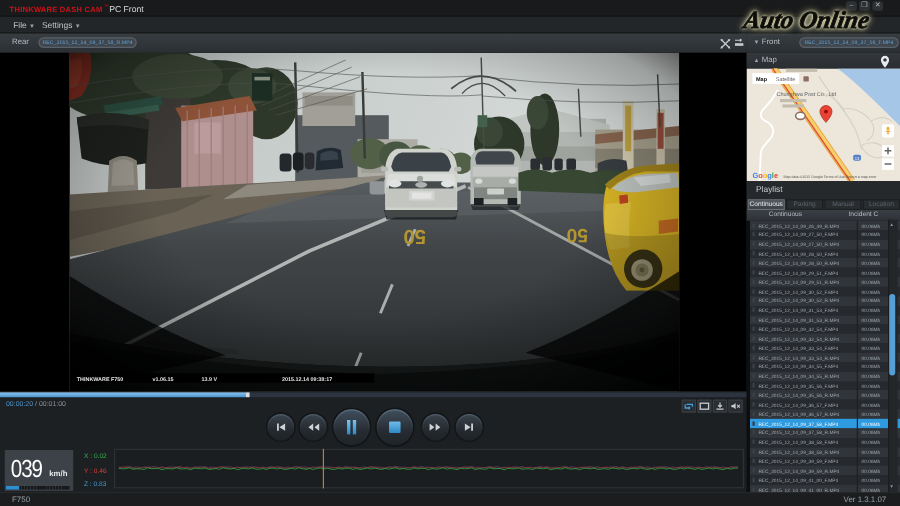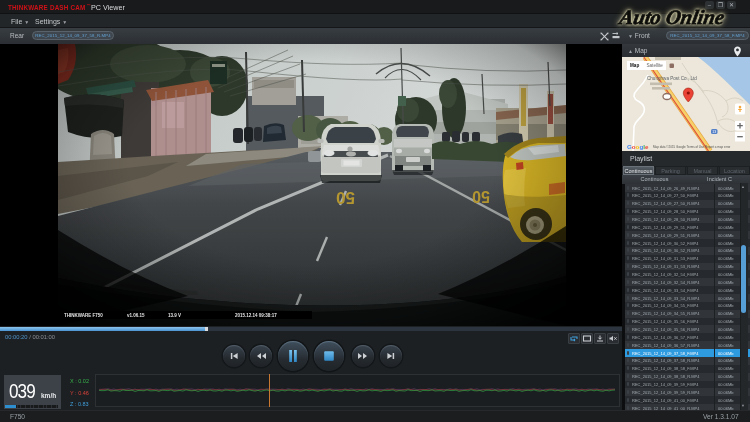--- a/index.html
+++ b/index.html
@@ -66,21 +66,21 @@
 #ver{left:703px;top:413px;font-size:6.6px;color:#9aa0a5;}
 
 #wm{left:622px;top:6px;width:130px;height:26px;font-family:"Liberation Serif",serif;font-style:italic;font-weight:bold;font-size:20.5px;color:#0c0c0a;-webkit-text-stroke:0.8px #14140f;text-shadow:0 0 2px #f8f4ce,0 0 3px #f0ecc0,0 0 5px #d8d4a8,0 0 7px #a8a478;transform:skewX(-10deg);transform-origin:0 0;white-space:nowrap;}
 </style>
 </head>
 <body>
 <div id="app">
 
   <div class="abs" id="titlebar"></div>
   <div class="abs" id="logo">THINKWARE DASH CAM<span style="font-size:4px;vertical-align:3px;"> ™</span></div>
-  <div class="abs" id="pcviewer">PC Viewer</div>
+  <div class="abs" id="pcviewer">PC Front</div>
   <div class="abs winbtn" style="left:705px;">–</div>
   <div class="abs winbtn" style="left:716px;">❐</div>
   <div class="abs winbtn" style="left:727px;">✕</div>
 
   <div class="abs" id="menubar"></div>
   <div class="abs menuitem" style="left:11px;">File <span class="mcar">▼</span></div>
   <div class="abs menuitem" style="left:35px;">Settings <span class="mcar">▼</span></div>
 
   <div class="abs" id="rearbar"></div>
   <div class="abs barlabel" style="left:10px;top:32px;">Rear</div>

